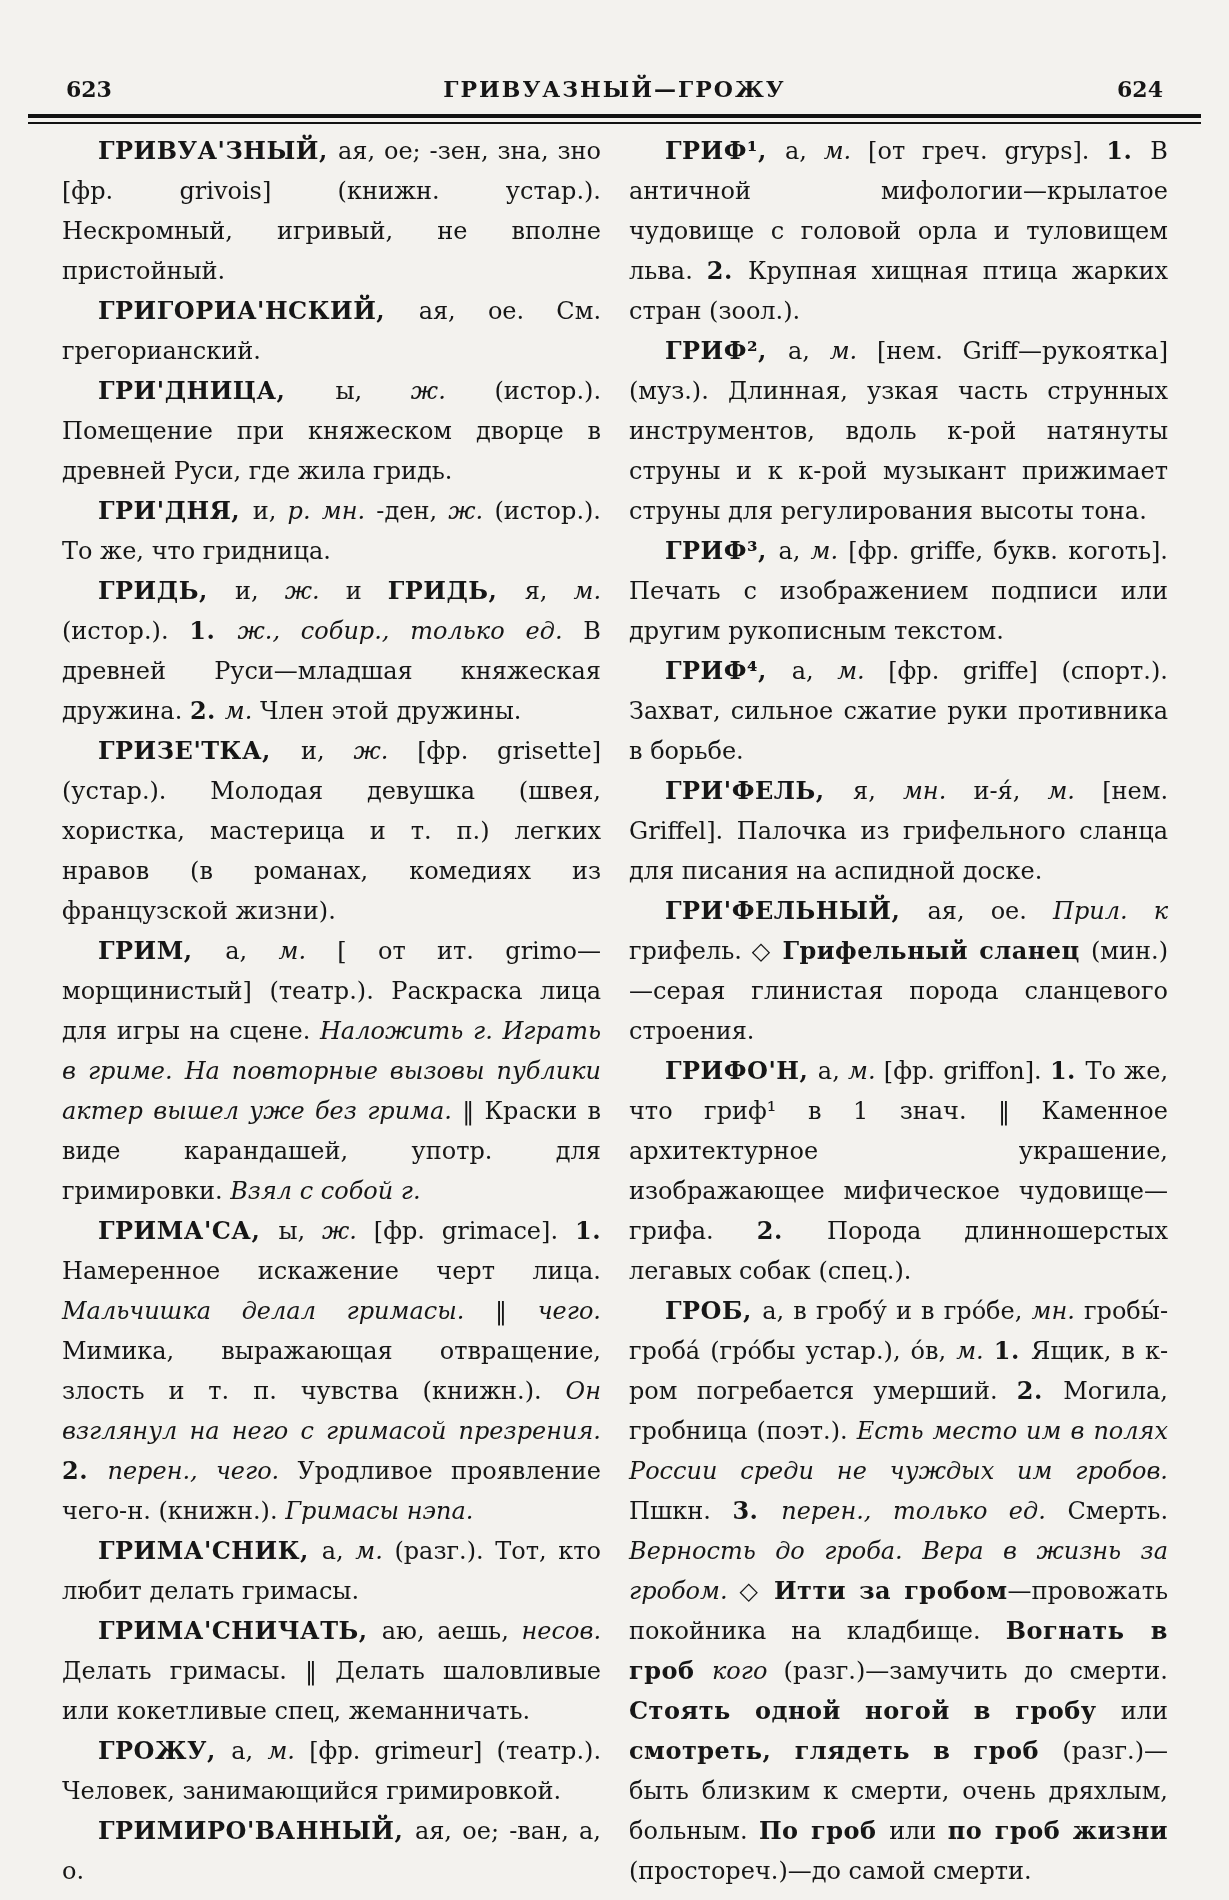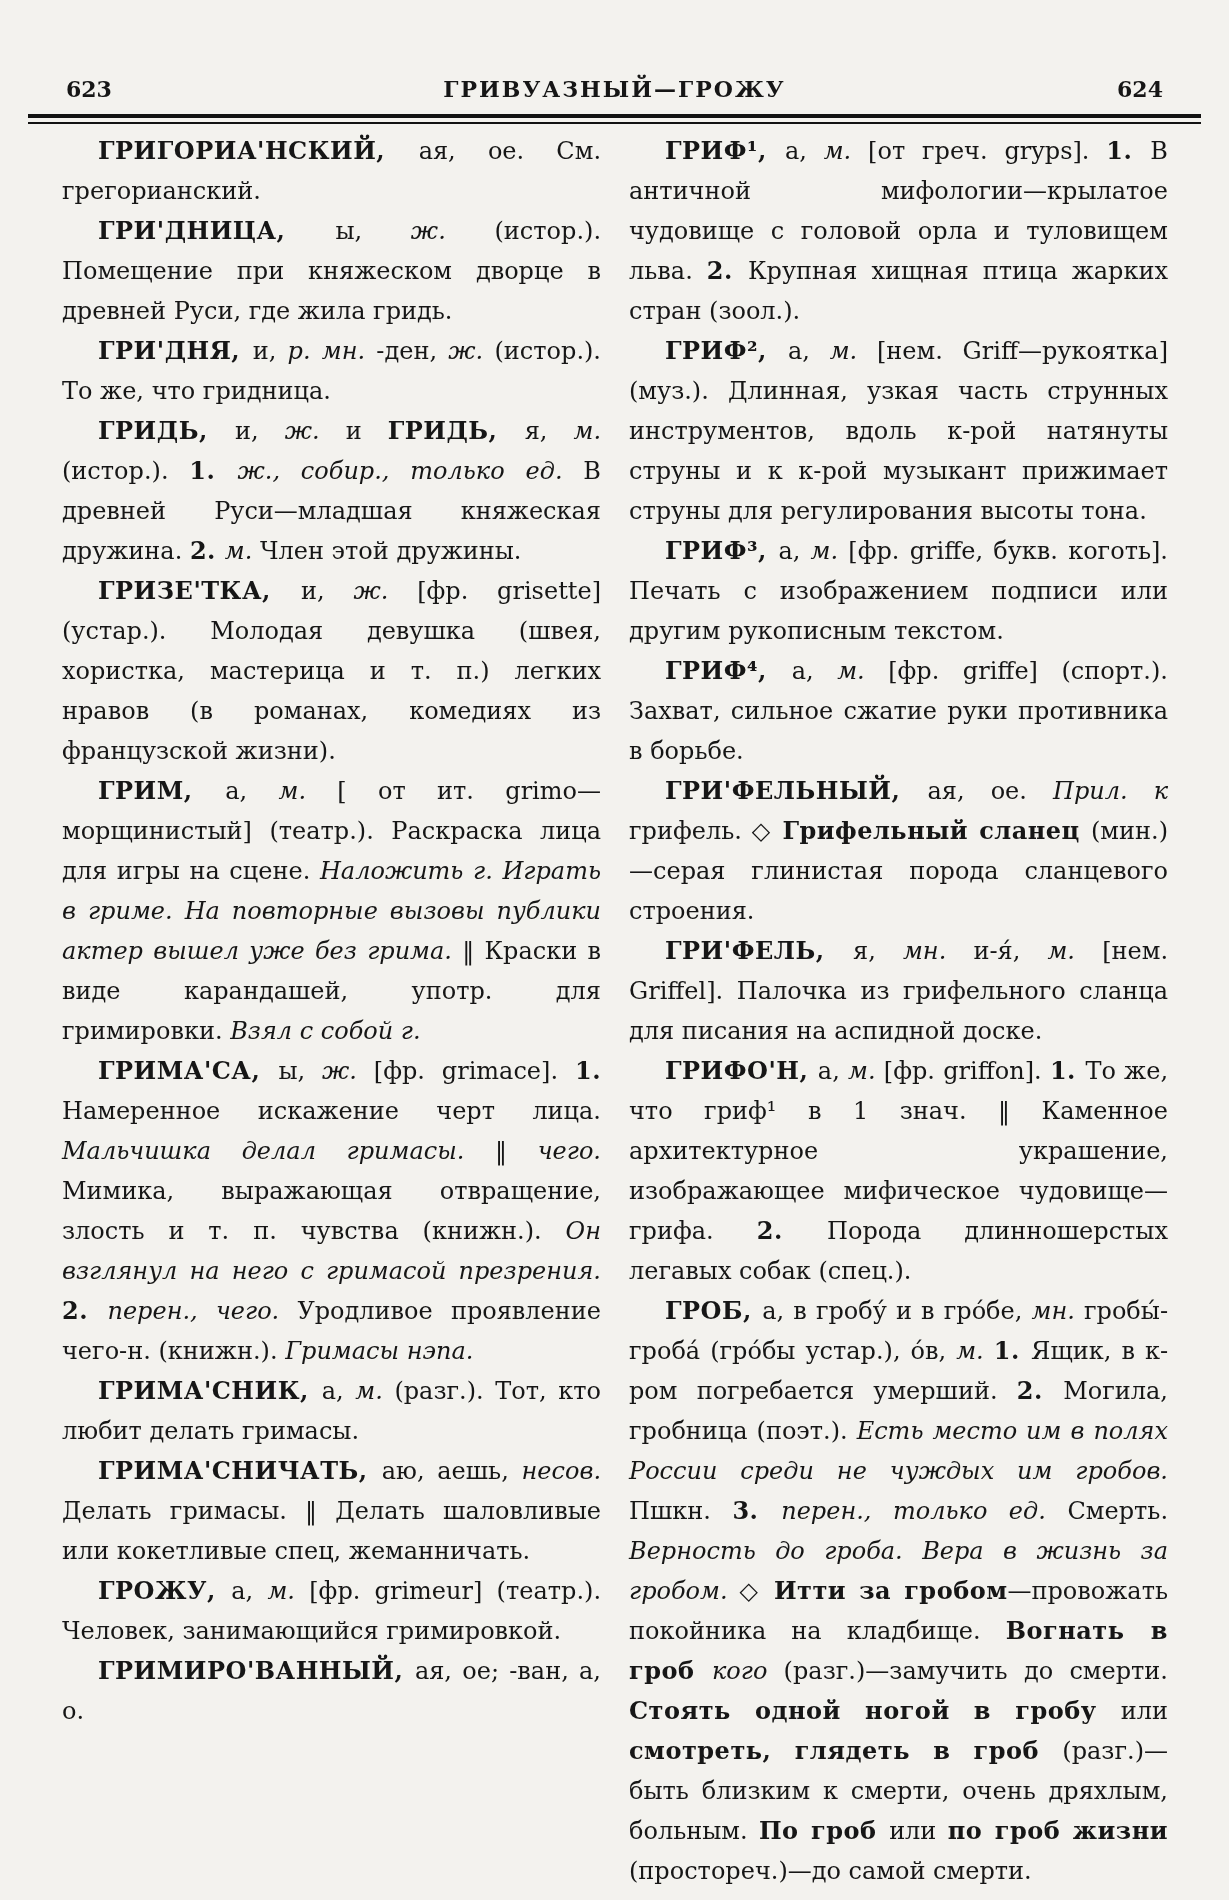--- a/index.html
+++ b/index.html
@@ -57,36 +57,37 @@
 <div class="page-header">
   <div class="pagenum left">623</div>
   <div class="running-title">ГРИВУАЗНЫЙ—ГРОЖУ</div>
   <div class="pagenum right">624</div>
 </div>
 
 <div class="header-rule"></div>
 
 <div class="page-body">
   <div class="col">
+      <p class="entry"><span class="run-b">ГРИВУА'ЗНЫЙ, </span><span class="run-n">ая, ое; -зен, зна, зно [фр. grivois] (книжн. устар.). Нескромный, игривый, не вполне пристойный.</span></p>
       <p class="entry"><span class="run-b">ГРИГОРИА'НСКИЙ, </span><span class="run-n">ая, ое. См. грегорианский.</span></p>
       <p class="entry"><span class="run-b">ГРИ'ДНИЦА, </span><span class="run-n">ы, </span><span class="run-i">ж. </span><span class="run-n">(истор.). Помещение при княжеском дворце в древней Руси, где жила гридь.</span></p>
       <p class="entry"><span class="run-b">ГРИ'ДНЯ, </span><span class="run-n">и, </span><span class="run-i">р. мн. </span><span class="run-n">-ден, </span><span class="run-i">ж. </span><span class="run-n">(истор.). То же, что гридница.</span></p>
       <p class="entry"><span class="run-b">ГРИДЬ, </span><span class="run-n">и, </span><span class="run-i">ж. </span><span class="run-n">и </span><span class="run-b">ГРИДЬ, </span><span class="run-n">я, </span><span class="run-i">м. </span><span class="run-n">(истор.). </span><span class="run-b">1. </span><span class="run-i">ж., собир., только ед. </span><span class="run-n">В древней Руси—младшая княжеская дружина. </span><span class="run-b">2. </span><span class="run-i">м. </span><span class="run-n">Член этой дружины.</span></p>
       <p class="entry"><span class="run-b">ГРИЗЕ'ТКА, </span><span class="run-n">и, </span><span class="run-i">ж. </span><span class="run-n">[фр. grisette] (устар.). Молодая девушка (швея, хористка, мастерица и т. п.) легких нравов (в романах, комедиях из французской жизни).</span></p>
       <p class="entry"><span class="run-b">ГРИМ, </span><span class="run-n">а, </span><span class="run-i">м. </span><span class="run-n">[ от ит. grimo—морщинистый] (театр.). Раскраска лица для игры на сцене. </span><span class="run-i">Наложить г. Играть в гриме. На повторные вызовы публики актер вышел уже без грима. </span><span class="run-n">‖ Краски в виде карандашей, употр. для гримировки. </span><span class="run-i">Взял с собой г.</span></p>
       <p class="entry"><span class="run-b">ГРИМА'СА, </span><span class="run-n">ы, </span><span class="run-i">ж. </span><span class="run-n">[фр. grimace]. </span><span class="run-b">1. </span><span class="run-n">Намеренное искажение черт лица. </span><span class="run-i">Мальчишка делал гримасы. </span><span class="run-n">‖ </span><span class="run-i">чего. </span><span class="run-n">Мимика, выражающая отвращение, злость и т. п. чувства (книжн.). </span><span class="run-i">Он взглянул на него с гримасой презрения. </span><span class="run-b">2. </span><span class="run-i">перен., чего. </span><span class="run-n">Уродливое проявление чего-н. (книжн.). </span><span class="run-i">Гримасы нэпа.</span></p>
       <p class="entry"><span class="run-b">ГРИМА'СНИК, </span><span class="run-n">а, </span><span class="run-i">м. </span><span class="run-n">(разг.). Тот, кто любит делать гримасы.</span></p>
       <p class="entry"><span class="run-b">ГРИМА'СНИЧАТЬ, </span><span class="run-n">аю, аешь, </span><span class="run-i">несов. </span><span class="run-n">Делать гримасы. ‖ Делать шаловливые или кокетливые спец, жеманничать.</span></p>
       <p class="entry"><span class="run-b">ГРОЖУ, </span><span class="run-n">а, </span><span class="run-i">м. </span><span class="run-n">[фр. grimeur] (театр.). Человек, занимающийся гримировкой.</span></p>
       <p class="entry"><span class="run-b">ГРИМИРО'ВАННЫЙ, </span><span class="run-n">ая, ое; -ван, а, о. </span></p>
     </div>
   <div class="col">
       <p class="entry"><span class="run-b">ГРИФ¹, </span><span class="run-n">а, </span><span class="run-i">м. </span><span class="run-n">[от греч. gryps]. </span><span class="run-b">1. </span><span class="run-n">В античной мифологии—крылатое чудовище с головой орла и туловищем льва. </span><span class="run-b">2. </span><span class="run-n">Крупная хищная птица жарких стран (зоол.).</span></p>
       <p class="entry"><span class="run-b">ГРИФ², </span><span class="run-n">а, </span><span class="run-i">м. </span><span class="run-n">[нем. Griff—рукоятка] (муз.). Длинная, узкая часть струнных инструментов, вдоль к-рой натянуты струны и к к-рой музыкант прижимает струны для регулирования высоты тона.</span></p>
       <p class="entry"><span class="run-b">ГРИФ³, </span><span class="run-n">а, </span><span class="run-i">м. </span><span class="run-n">[фр. griffe, букв. коготь]. Печать с изображением подписи или другим рукописным текстом.</span></p>
       <p class="entry"><span class="run-b">ГРИФ⁴, </span><span class="run-n">а, </span><span class="run-i">м. </span><span class="run-n">[фр. griffe] (спорт.). Захват, сильное сжатие руки противника в борьбе.</span></p>
+      <p class="entry"><span class="run-b">ГРИ'ФЕЛЬ, </span><span class="run-n">я, </span><span class="run-i">мн. </span><span class="run-n">и-я́, </span><span class="run-i">м. </span><span class="run-n">[нем. Griffel]. Палочка из грифельного сланца для писания на аспидной доске.</span></p>
       <p class="entry"><span class="run-b">ГРИ'ФЕЛЬНЫЙ, </span><span class="run-n">ая, ое. </span><span class="run-i">Прил. к </span><span class="run-n">грифель. ◇ </span><span class="run-b">Грифельный сланец </span><span class="run-n">(мин.)—серая глинистая порода сланцевого строения.</span></p>
-      <p class="entry"><span class="run-b">ГРИ'ФЕЛЬ, </span><span class="run-n">я, </span><span class="run-i">мн. </span><span class="run-n">и-я́, </span><span class="run-i">м. </span><span class="run-n">[нем. Griffel]. Палочка из грифельного сланца для писания на аспидной доске.</span></p>
       <p class="entry"><span class="run-b">ГРИФО'Н, </span><span class="run-n">а, </span><span class="run-i">м. </span><span class="run-n">[фр. griffon]. </span><span class="run-b">1. </span><span class="run-n">То же, что гриф¹ в 1 знач. ‖ Каменное архитектурное украшение, изображающее мифическое чудовище—грифа. </span><span class="run-b">2. </span><span class="run-n">Порода длинношерстых легавых собак (спец.).</span></p>
       <p class="entry"><span class="run-b">ГРОБ, </span><span class="run-n">а, в гробу́ и в гро́бе, </span><span class="run-i">мн. </span><span class="run-n">гробы́-гроба́ (гро́бы устар.), о́в, </span><span class="run-i">м. </span><span class="run-b">1. </span><span class="run-n">Ящик, в к-ром погребается умерший. </span><span class="run-b">2. </span><span class="run-n">Могила, гробница (поэт.). </span><span class="run-i">Есть место им в полях России среди не чуждых им гробов. </span><span class="run-n">Пшкн. </span><span class="run-b">3. </span><span class="run-i">перен., только ед. </span><span class="run-n">Смерть. </span><span class="run-i">Верность до гроба. Вера в жизнь за гробом. </span><span class="run-n">◇ </span><span class="run-b">Итти за гробом</span><span class="run-n">—провожать покойника на кладбище. </span><span class="run-b">Вогнать в гроб </span><span class="run-i">кого </span><span class="run-n">(разг.)—замучить до смерти. </span><span class="run-b">Стоять одной ногой в гробу </span><span class="run-n">или </span><span class="run-b">смотреть, глядеть в гроб </span><span class="run-n">(разг.)—быть близким к смерти, очень дряхлым, больным. </span><span class="run-b">По гроб </span><span class="run-n">или </span><span class="run-b">по гроб жизни </span><span class="run-n">(простореч.)—до самой смерти.</span></p>
       <p class="entry"><span class="run-b">ГРОБНИ'ЦА, </span><span class="run-n">ы, </span><span class="run-i">ж. </span><span class="run-n">(устар.). Пышная могила, мавзолей.</span></p>
     </div>
 </div>
 
 </body></html>

